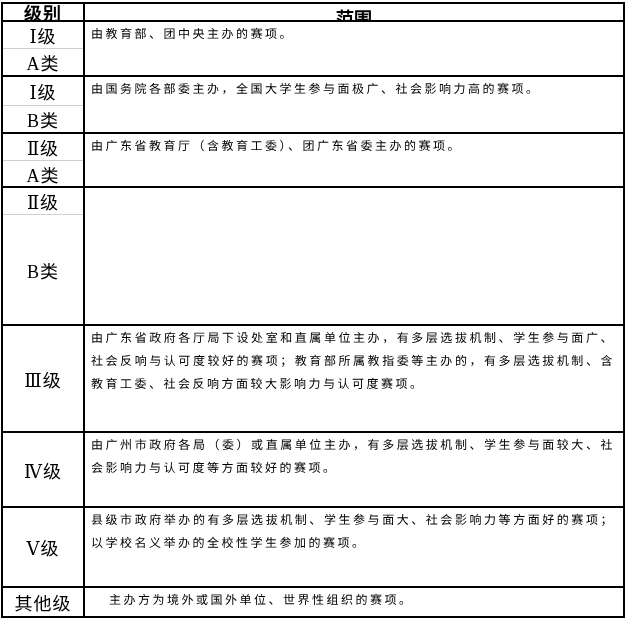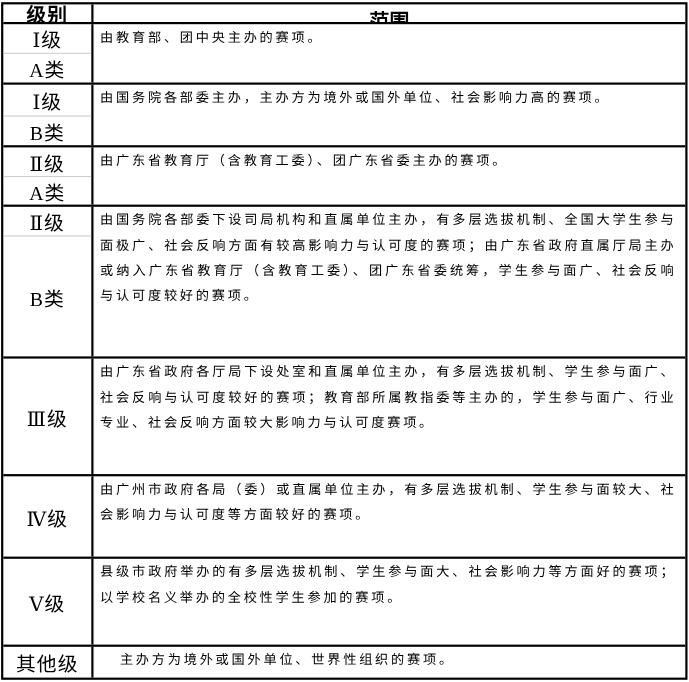--- a/index.html
+++ b/index.html
@@ -122,51 +122,48 @@
         <div class="scope-text">由教育部、团中央主办的赛项。</div>
       </div>
     </div>
 
     <div class="row r2">
       <div class="level half">
         <div class="lvl-t">Ⅰ级</div>
         <div class="lvl-b">B类</div>
       </div>
       <div class="scope">
-        <div class="scope-text">由国务院各部委主办，主办方为境外或国外单位、社会影响力高的赛项。</div>
+        <div class="scope-text">由国务院各部委主办，全国大学生参与面极广、社会影响力高的赛项。</div>
       </div>
     </div>
 
     <div class="row r3">
       <div class="level half">
         <div class="lvl-t">Ⅱ级</div>
         <div class="lvl-b">A类</div>
       </div>
       <div class="scope">
         <div class="scope-text">由广东省教育厅（含教育工委）、团广东省委主办的赛项。</div>
       </div>
     </div>
 
     <div class="row r4">
       <div class="level topsplit">
         <div class="lvl-t">Ⅱ级</div>
         <div class="lvl-b">B类</div>
       </div>
-      <div class="scope">
-        <div class="scope-text">由国务院各部委下设司局机构和直属单位主办，有多层选拔机制、全国大学生参与面极广、社会反响方面有较高影响力与认可度的赛项；由广东省政府直属厅局主办或纳入广东省教育厅（含教育工委）、团广东省委统筹，学生参与面广、社会反响与认可度较好的赛项。</div>
-      </div>
     </div>
 
     <div class="row r5">
       <div class="level single">
         <div class="lvl-t">Ⅲ级</div>
 
       </div>
       <div class="scope">
-        <div class="scope-text">由广东省政府各厅局下设处室和直属单位主办，有多层选拔机制、学生参与面广、社会反响与认可度较好的赛项；教育部所属教指委等主办的，学生参与面广、行业专业、社会反响方面较大影响力与认可度赛项。</div>
+        <div class="scope-text">由广东省政府各厅局下设处室和直属单位主办，有多层选拔机制、学生参与面广、社会反响与认可度较好的赛项；教育部所属教指委等主办的，有多层选拔机制、含教育工委、社会反响方面较大影响力与认可度赛项。</div>
       </div>
     </div>
 
     <div class="row r6">
       <div class="level single">
         <div class="lvl-t">Ⅳ级</div>
 
       </div>
       <div class="scope">
         <div class="scope-text">由广州市政府各局（委）或直属单位主办，有多层选拔机制、学生参与面较大、社会影响力与认可度等方面较好的赛项。</div>

